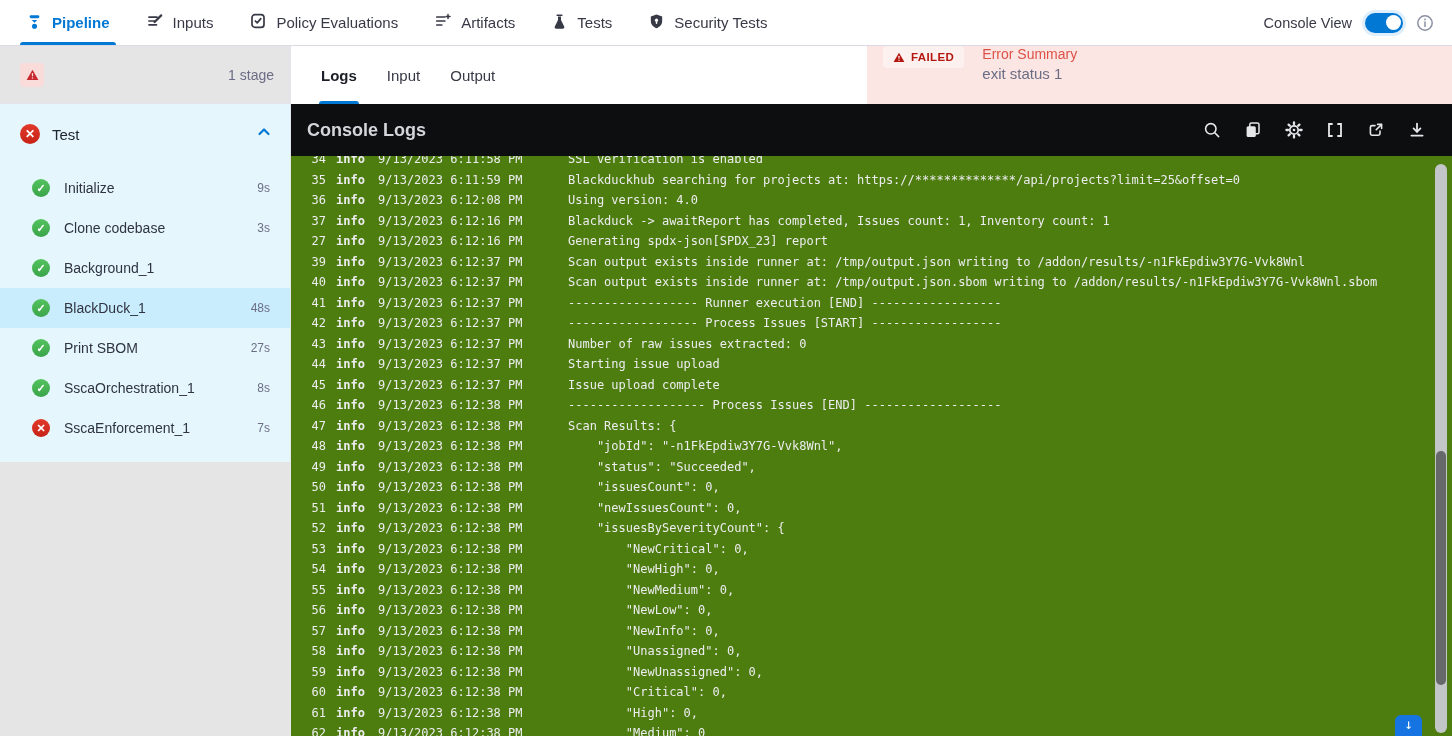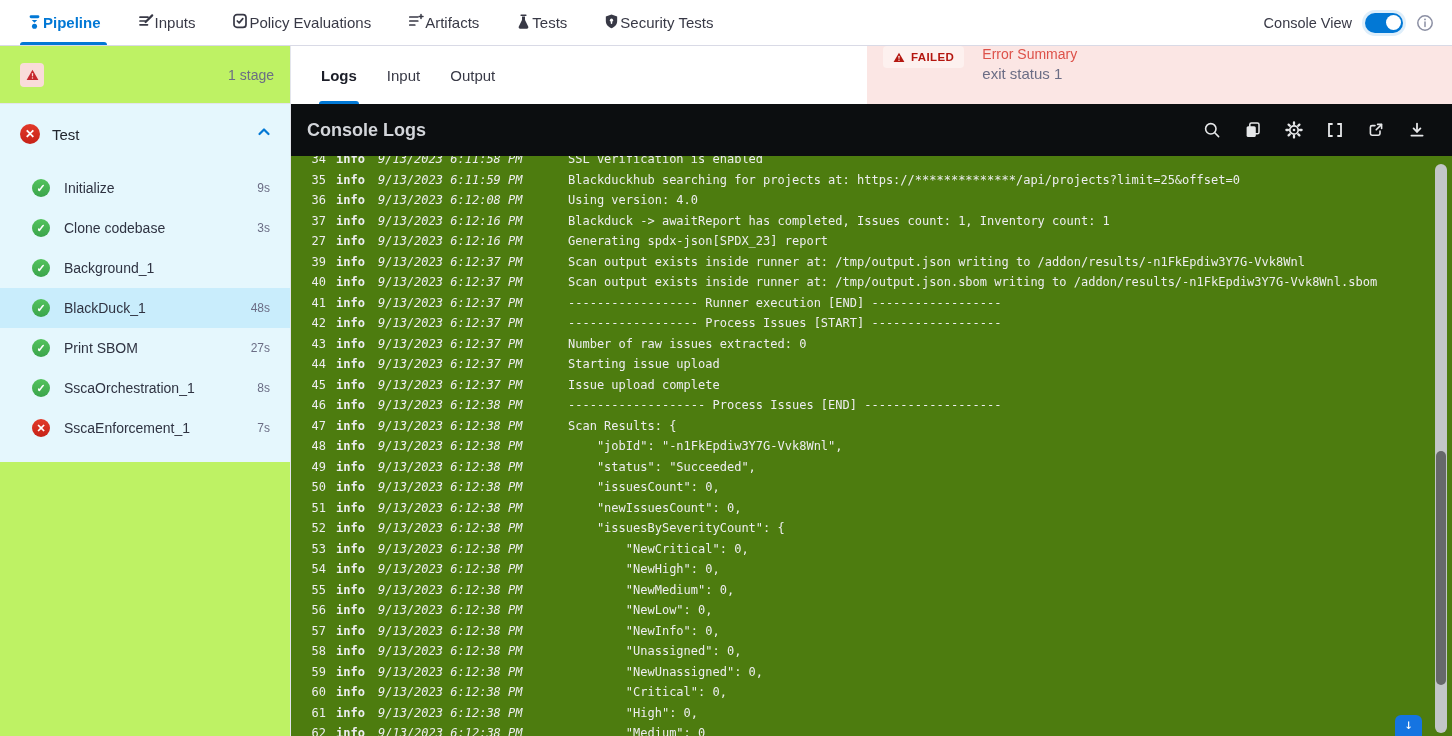--- a/index.html
+++ b/index.html
@@ -5,35 +5,35 @@
   html,body { margin:0; padding:0; }
   body {
     width:1452px; height:736px; overflow:hidden; background:#fff;
     font-family:"Liberation Sans", sans-serif;
     -webkit-font-smoothing:antialiased;
   }
   
   .topbar { height:46px; box-sizing:border-box; display:flex; align-items:stretch;
     padding:0 18px 0 26px; border-bottom:1px solid #d9dae6; background:#fff; }
   .nav-tabs { display:flex; gap:36px; }
-  .nav-tab { display:flex; align-items:center; font-size:15px; color:#383946;
+  .nav-tab { display:flex; align-items:center; gap:9px; font-size:15px; color:#383946;
     position:relative; cursor:pointer;justify-content:space-between; }
   .nav-tab.active { color:#0278d5; font-weight:700; }
   .nav-tab.active::after { content:""; position:absolute; left:-6px; right:-6px; bottom:0;
     height:3px; background:#0278d5; border-radius:3px 3px 0 0; }
   .topbar-right { margin-left:auto; display:flex; align-items:center; gap:13px;
     color:#383946; font-size:14.5px; }
   .toggle { width:38px; height:20px; border-radius:11px; background:#0278d5; position:relative;
     box-shadow:0 0 0 3px rgba(2,120,213,.13); cursor:pointer; }
   .toggle .knob { position:absolute; right:2.5px; top:2.5px; width:15px; height:15px;
     background:#fff; border-radius:50%; }
   
   .content { display:flex; height:690px; }
   
-  .sidebar { width:291px; flex:none; background:#bef264; border-right:1px solid #e3e5ec;
+  .sidebar { width:291px; flex:none; background:#e5e5e5; border-right:1px solid #e3e5ec;
     box-sizing:border-box; display:flex; flex-direction:column; }
   .sidebar-header { height:58px; flex:none; display:flex; align-items:center;
     padding:0 16px 0 20px; border-bottom:1px solid #e3e5ec; box-sizing:border-box; }
   .fail-chip { width:24px; height:24px; border-radius:4px; background:#f9dcd9;
     display:flex; align-items:center; justify-content:center; }
   .stage-count { margin-left:auto; color:#6b6d85; font-size:14px; }
   .stage-panel { background:#e5f7fd; padding-bottom:14px;text-align:right; }
   .stage-header { height:60px; display:flex; align-items:center; gap:12px;
     padding:0 18px 0 20px; cursor:pointer; }
   .stage-name { font-size:15px; color:#22262e; }
@@ -73,21 +73,21 @@
   .console-icons { margin-left:auto; display:flex; align-items:center; gap:23px; }
   .cicon { width:18px; height:18px; display:flex; cursor:pointer; }
   
   .log-body { flex:1; background:#4d7c0f; position:relative; overflow:hidden;
     font-family:"DejaVu Sans Mono", monospace; font-size:12px; color:#ededf0; }
   .log-lines { position:absolute; inset:0 20px 0 0; overflow:hidden; }
   .log-line { display:flex; height:20.5px; line-height:20.5px; white-space:pre; }
   .log-line:first-child { margin-top:-7px; }
   .ln  { width:35px; text-align:right; flex:none; }
   .lvl { width:42px; margin-left:10px; flex:none;font-weight:bold; }
-  .ts  { width:145px; flex:none;font-style:italic; }
+  .ts  { width:145px; flex:none; }
   .msg { margin-left:45px; }
   .scroll-track { position:absolute; top:8px; bottom:3px; right:5px; width:12px;
     background:#c3c6c8; border-radius:7px; cursor:pointer; }
   .scroll-thumb { position:absolute; top:50.5%; height:41%; left:1px; right:1px;
     background:#66686a; border-radius:6px; cursor:grab; }
   .jump-btn { position:absolute; right:30px; bottom:-5px; width:27px; height:26px;
     background:#1574e1; border-radius:6px; color:#fff; display:flex; align-items:flex-start;
     justify-content:center; font-size:14px; line-height:19px; cursor:pointer; }
 </style>
 </head>

